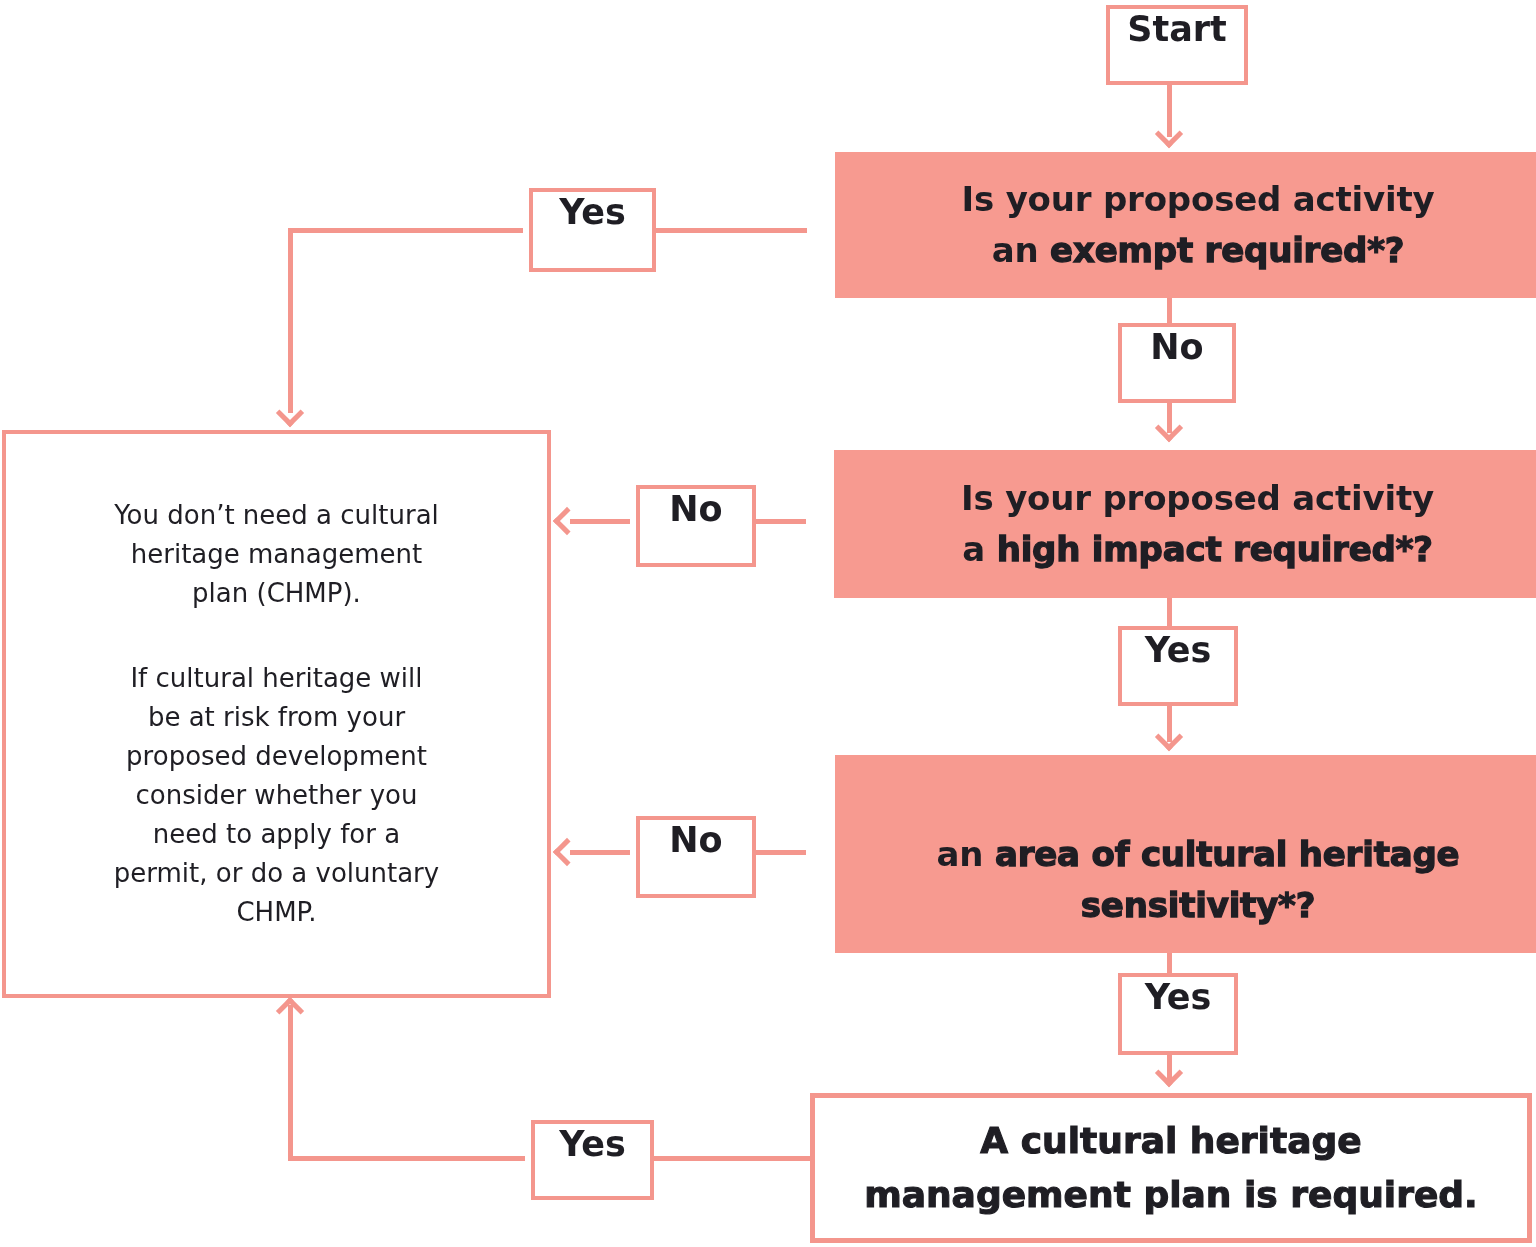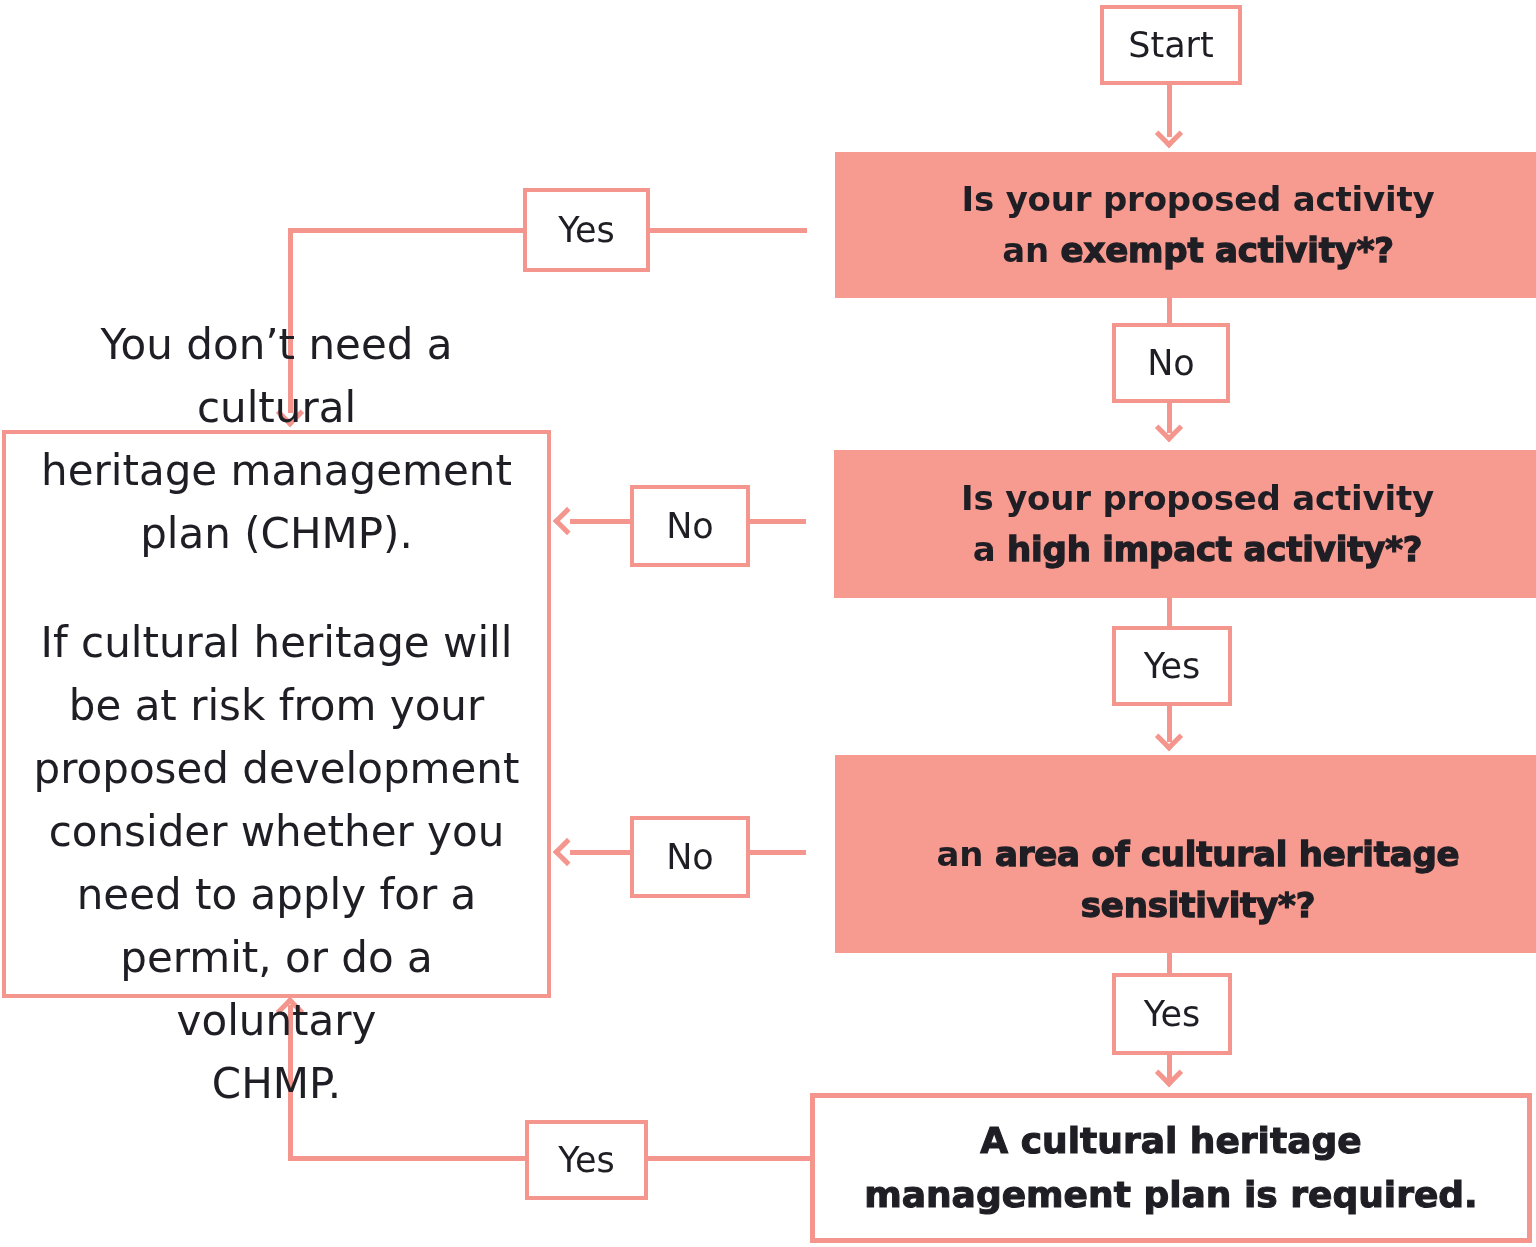--- a/index.html
+++ b/index.html
@@ -31,31 +31,31 @@
     font-size: 34px; font-weight: 700; line-height: 1.5;
     letter-spacing: -0.2px;
     margin-left: 28px;
   }
   .qbox .qtext { max-width: 660px; margin: 0 auto; }
   .qbox .term { font-weight: 700; -webkit-text-stroke: 1.3px #1f1e24; }
   .small-box {
     position: absolute;
     background: #ffffff;
     border: 4px solid #f4968d;
-    display: flex; align-items: center; justify-content: center;
-    font-size: 35px; font-weight: 400;
+    display: flex; align-items: flex-start; justify-content: center;
+    font-size: 35px; font-weight: 700; margin-left: 6px;
   }
   .outline-box {
     position: absolute;
     background: #ffffff;
     border: 4px solid #f4968d;
     display: flex; flex-direction: column; align-items: center; justify-content: center;
     text-align: center;
   }
-  .outcome-left { font-size: 42px; line-height: 1.5; padding: 20px 14px; }
+  .outcome-left { font-size: 26px; line-height: 1.5; padding: 20px 14px; }
   .outcome-left p { margin: 0; }
   .outcome-left p + p { margin-top: 46px; }
   .result-box {
     border-width: 5px;
     font-size: 36px; font-weight: 700; line-height: 1.5; text-align: center;
     -webkit-text-stroke: 1.1px #1f1e24;
   }
 </style>
 </head>
 <body>
@@ -96,33 +96,33 @@
   <div class="chev chev-up" style="left:280px; top:1001px;"></div>
 
   <div class="small-box" style="left:1100px; top:5px; width:142px; height:80px;">
     <span>Start</span>
   </div>
 
   <div class="qbox" style="left:807px; top:152px; width:726px; height:146px;">
     <div class="qtext">
       <span>Is your proposed activity</span><br>
       <span>an</span>
-      <span class="term">exempt activity*?</span>
+      <span class="term">exempt required*?</span>
     </div>
   </div>
 
   <div class="small-box" style="left:1112px; top:323px; width:118px; height:80px;">
     <span>No</span>
   </div>
 
   <div class="qbox" style="left:806px; top:450px; width:727px; height:148px;">
     <div class="qtext">
       <span>Is your proposed activity</span><br>
       <span>a</span>
-      <span class="term">high impact activity*?</span>
+      <span class="term">high impact required*?</span>
     </div>
   </div>
 
   <div class="small-box" style="left:1112px; top:626px; width:120px; height:80px;">
     <span>Yes</span>
   </div>
 
   <div class="qbox" style="left:807px; top:755px; width:726px; height:198px;">
     <div class="qtext">
       <br>

